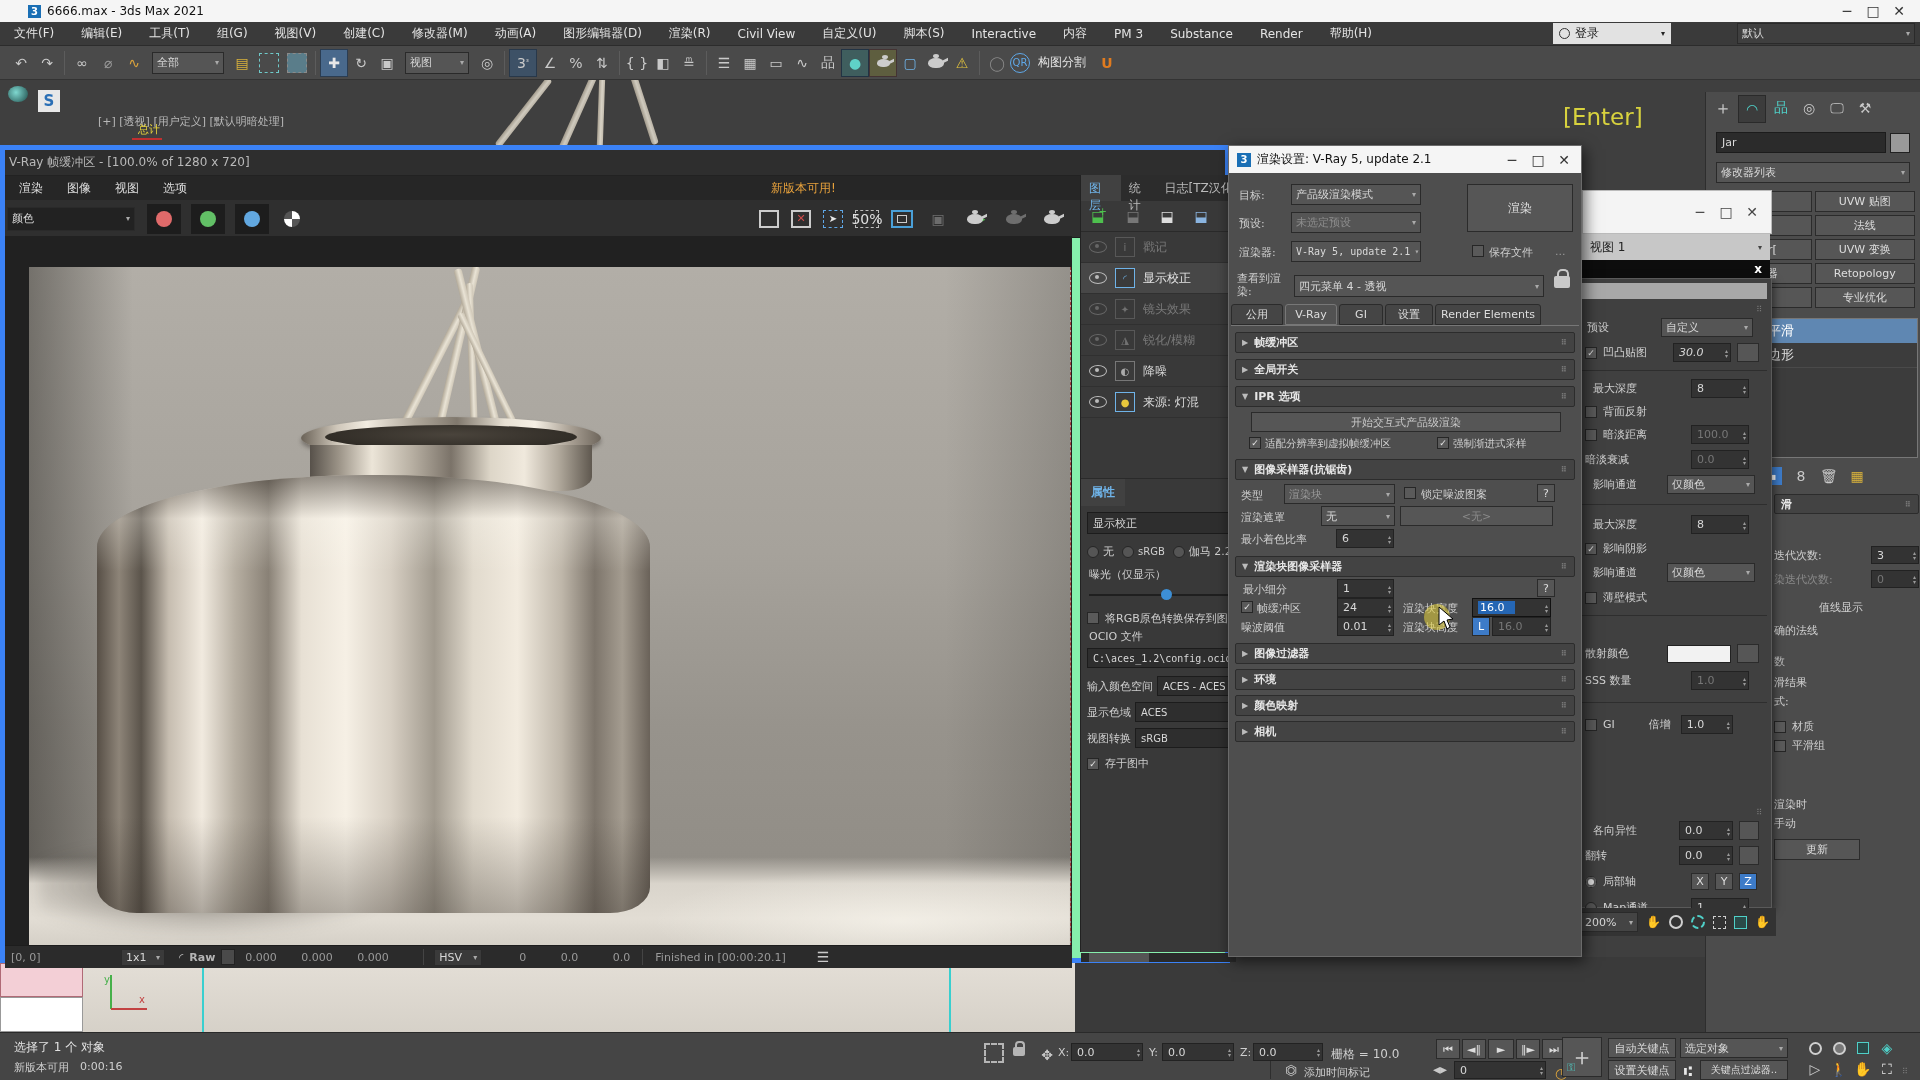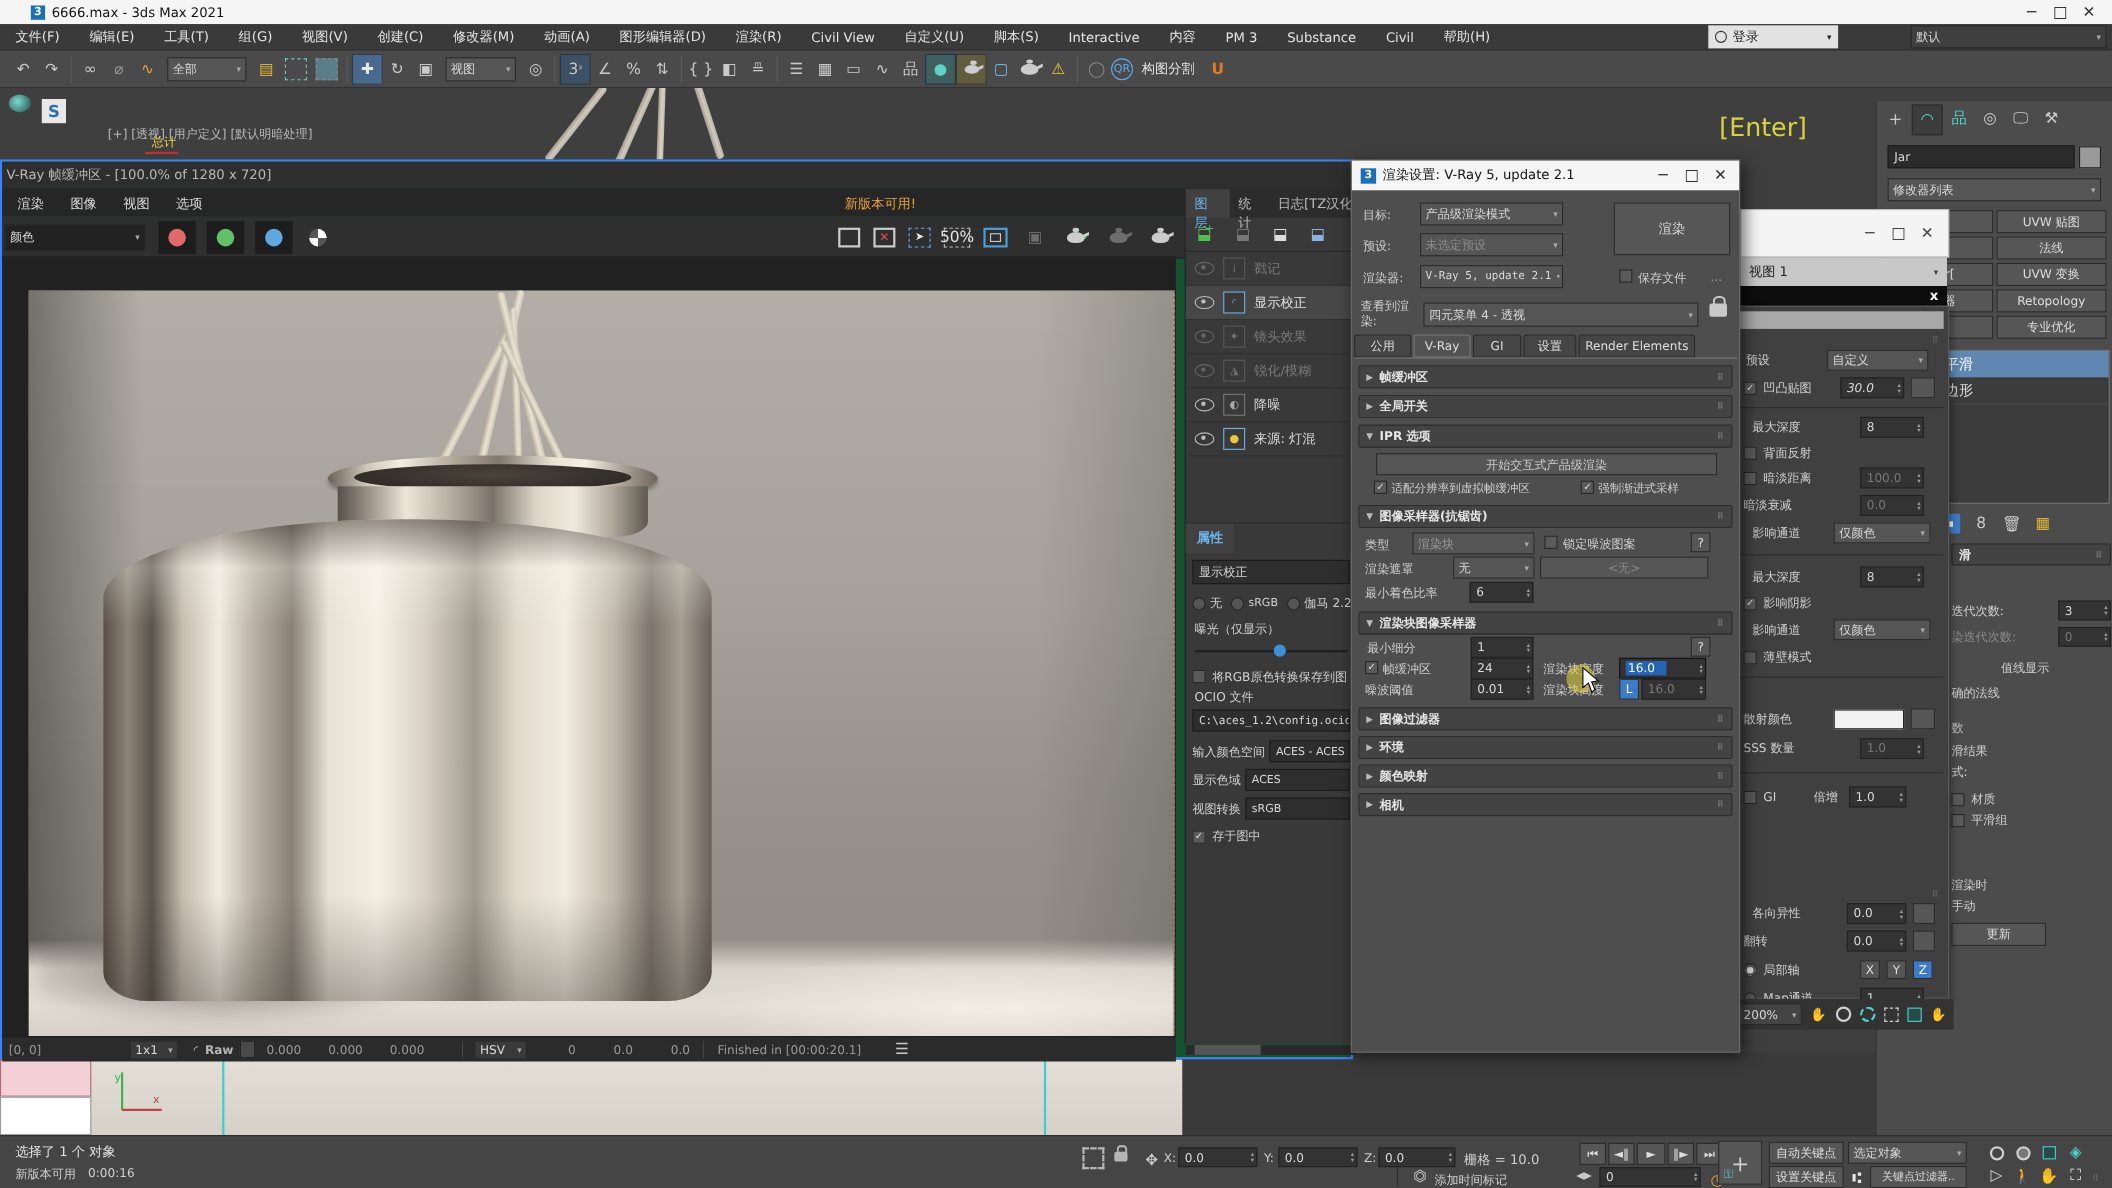--- a/index.html
+++ b/index.html
@@ -71,21 +71,21 @@
     <span class="menu-it">动画(A)</span>
     <span class="menu-it">图形编辑器(D)</span>
     <span class="menu-it">渲染(R)</span>
     <span class="menu-it">Civil View</span>
     <span class="menu-it">自定义(U)</span>
     <span class="menu-it">脚本(S)</span>
     <span class="menu-it">Interactive</span>
     <span class="menu-it">内容</span>
     <span class="menu-it">PM 3</span>
     <span class="menu-it">Substance</span>
-    <span class="menu-it">Civil</span>
+    <span class="menu-it">Render</span>
     <span class="menu-it">帮助(H)</span>
   </div>
   <div class="abs" style="left:1553px;top:23px;width:118px;height:21px;background:#e2e2e2;color:#222;display:flex;align-items:center;padding:0 6px;box-sizing:border-box;">
     <span style="width:9px;height:9px;border:1px solid #333;border-radius:50%;margin-right:5px;"></span>
     <span style="font-size:12px;">登录</span>
     <span style="margin-left:auto;font-size:8px;">▾</span>
   </div>
   <span class="abs lbl" style="left:1750px;top:26px;color:#ddd;">工作区:</span>
   <div class="abs dd" style="left:1737px;top:23px;width:178px;height:21px;background:#3f3f3f;">
     <span>默认</span>
@@ -167,21 +167,21 @@
     <div class="abs" style="left:866px;top:0;width:2px;height:69px;background:#39cfcf;"></div>
     <svg class="abs" style="left:20px;top:6px;" width="48" height="46">
       <line x1="8" y1="40" x2="8" y2="6" stroke="#46b04a" stroke-width="2"></line>
       <line x1="8" y1="40" x2="44" y2="40" stroke="#c24242" stroke-width="2"></line>
       <text x="1" y="14" fill="#46b04a" font-size="10">y</text>
       <text x="36" y="34" fill="#c24242" font-size="10">x</text>
     </svg>
   </div>
   <div class="abs" style="left:1075px;top:957px;width:845px;height:75px;background:#3a3a3a;"></div>
 
-  <div class="abs" style="left:0;top:145px;width:1230px;height:818px;background:#14532d;border:2px solid #3b82f6;box-sizing:border-box;z-index:5;">
+  <div class="abs" style="left:0;top:145px;width:1230px;height:818px;background:#86efac;border:5px solid #3b82f6;box-sizing:border-box;z-index:5;">
 
     <div style="height:25px;background:#2e2e2e;display:flex;align-items:center;border-bottom:1px solid #222;">
       <span style="color:#b9b9b9;font-size:12px;margin-left:4px;">V-Ray 帧缓冲区 - [100.0% of 1280 x 720]</span>
     </div>
 
     <div style="height:24px;background:#262626;display:flex;align-items:center;gap:24px;padding-left:14px;">
       <span class="vfbmenu">渲染</span>
       <span class="vfbmenu">图像</span>
       <span class="vfbmenu">视图</span>
       <span class="vfbmenu">选项</span>

